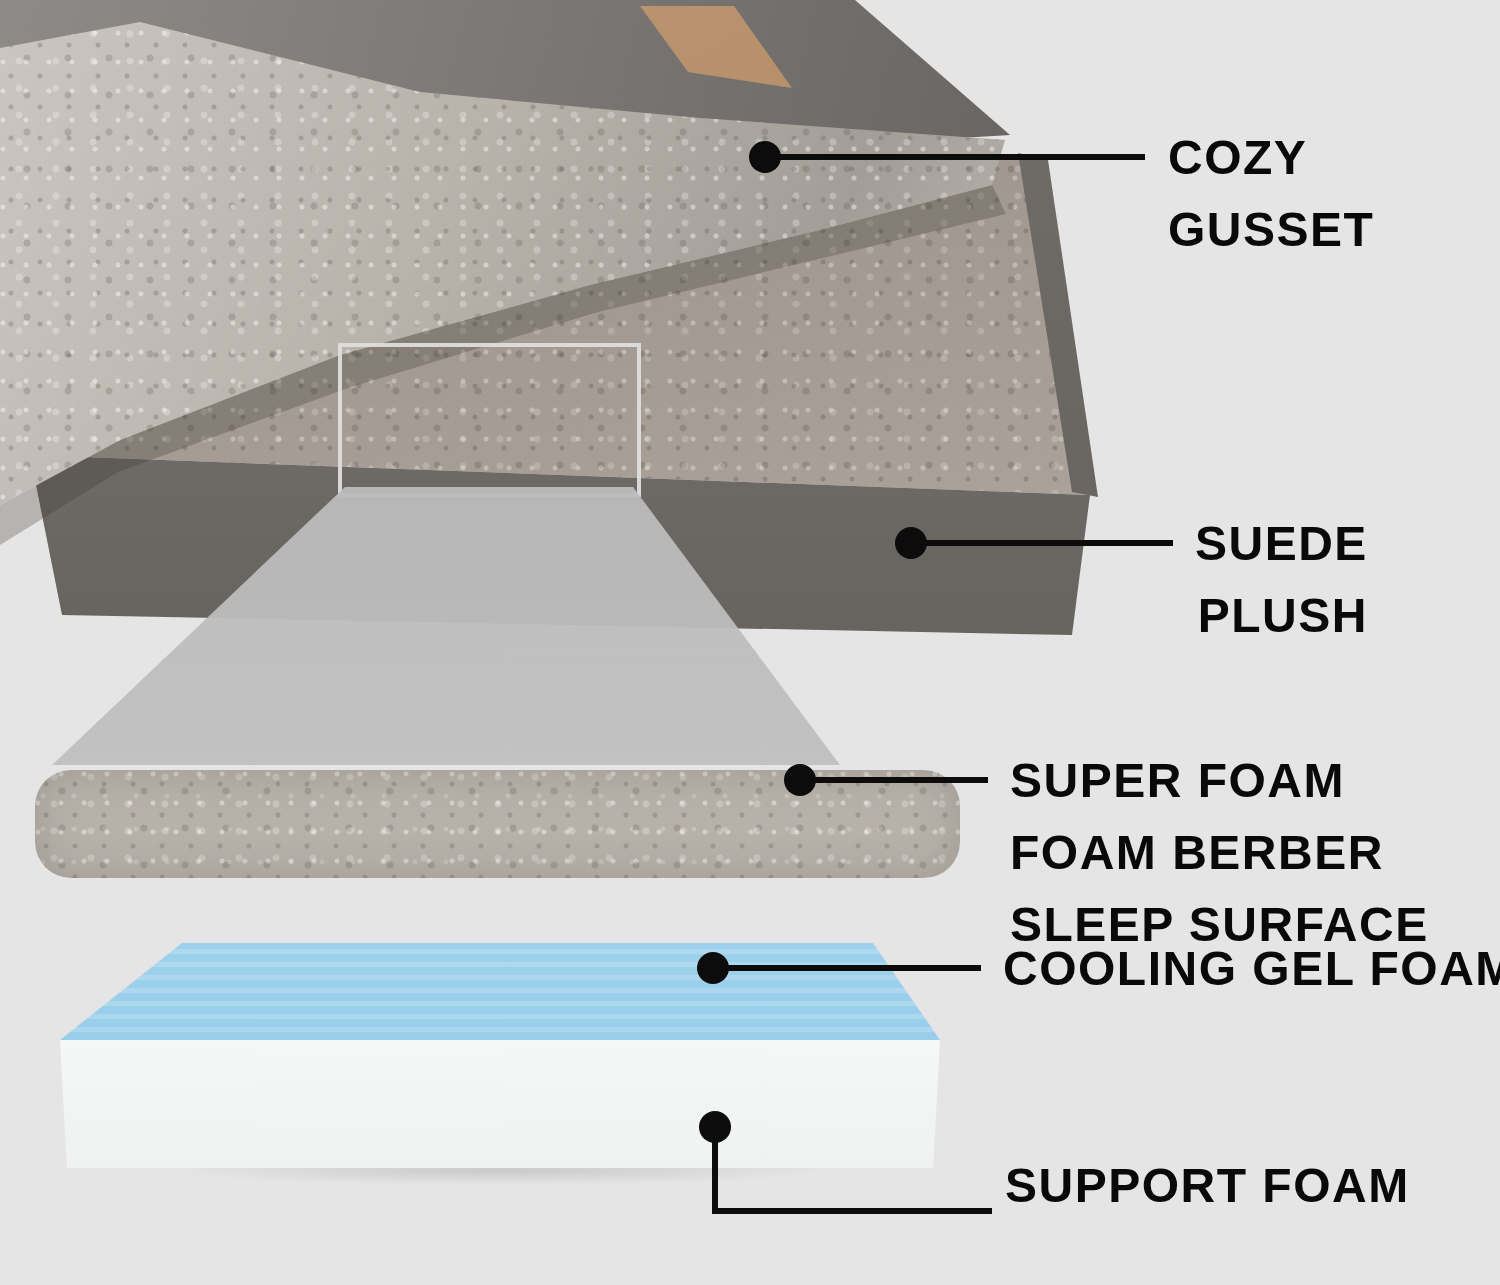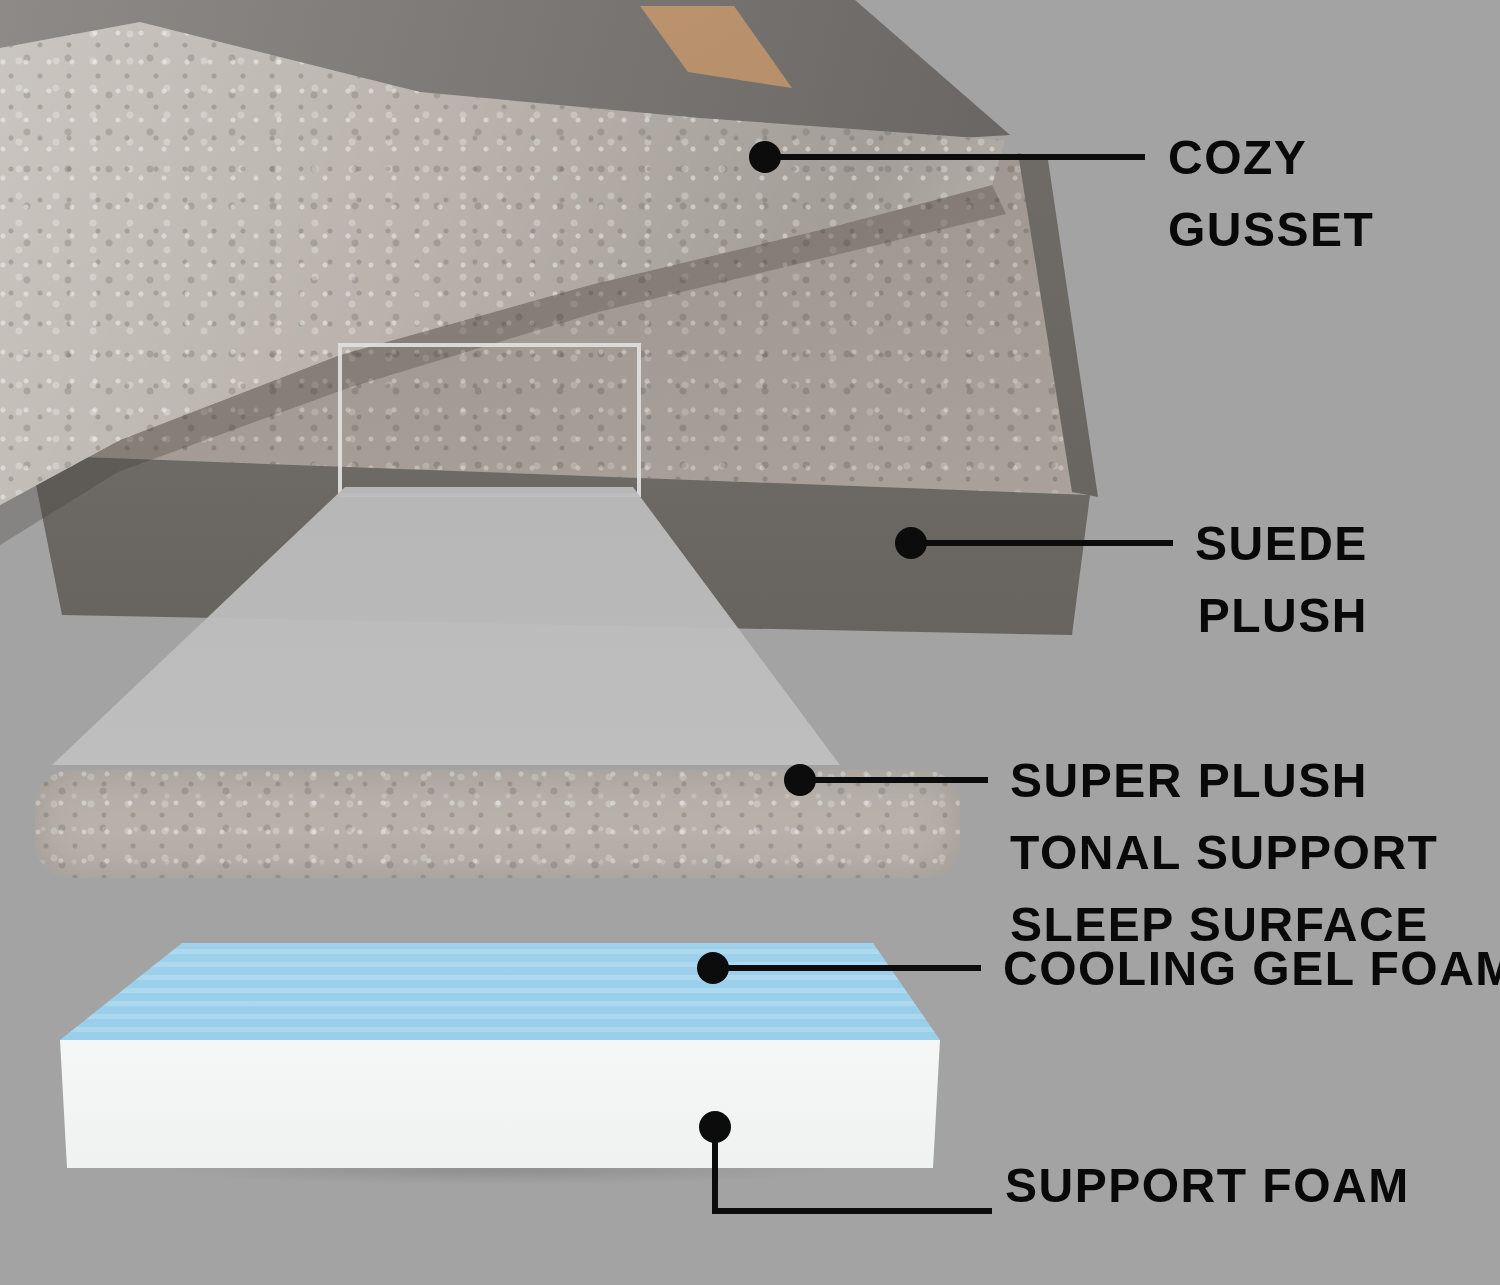--- a/index.html
+++ b/index.html
@@ -1,19 +1,19 @@
 <!DOCTYPE html>
 <html><head>
 <meta charset="utf-8">
 <style>
   html,body{margin:0;padding:0;background:#ffffff;}
   .canvas{
     position:relative;
     width:1500px;height:1285px;
-    background:#a3a3a3;
+    background:#e5e5e5;
     overflow:hidden;
     font-family:"Liberation Sans","DejaVu Sans",sans-serif;
   }
   
   .shape{position:absolute;left:0;top:0;width:1500px;height:1285px;}
 
   
   .tex-sherpa{
     background-color:#b7b1aa;
     background-image:
@@ -155,22 +155,22 @@
   <div class="dot" id="dot-gusset"></div>
   <div class="cline" id="line-gusset"></div>
   <div class="label" id="label-gusset">
     <span>SUEDE</span>
     <span>PLUSH</span>
   </div>
 
   <div class="dot" id="dot-plush"></div>
   <div class="cline" id="line-plush"></div>
   <div class="label" id="label-plush">
-    <span>SUPER PLUSH</span>
-    <span>TONAL SUPPORT</span>
+    <span>SUPER FOAM</span>
+    <span>FOAM BERBER</span>
     <span>SLEEP SURFACE</span>
   </div>
 
   <div class="dot" id="dot-cooling"></div>
   <div class="cline" id="line-cooling"></div>
   <div class="label" id="label-cooling">
     <span>COOLING GEL FOAM</span>
   </div>
 
   <div class="dot" id="dot-medical"></div>

